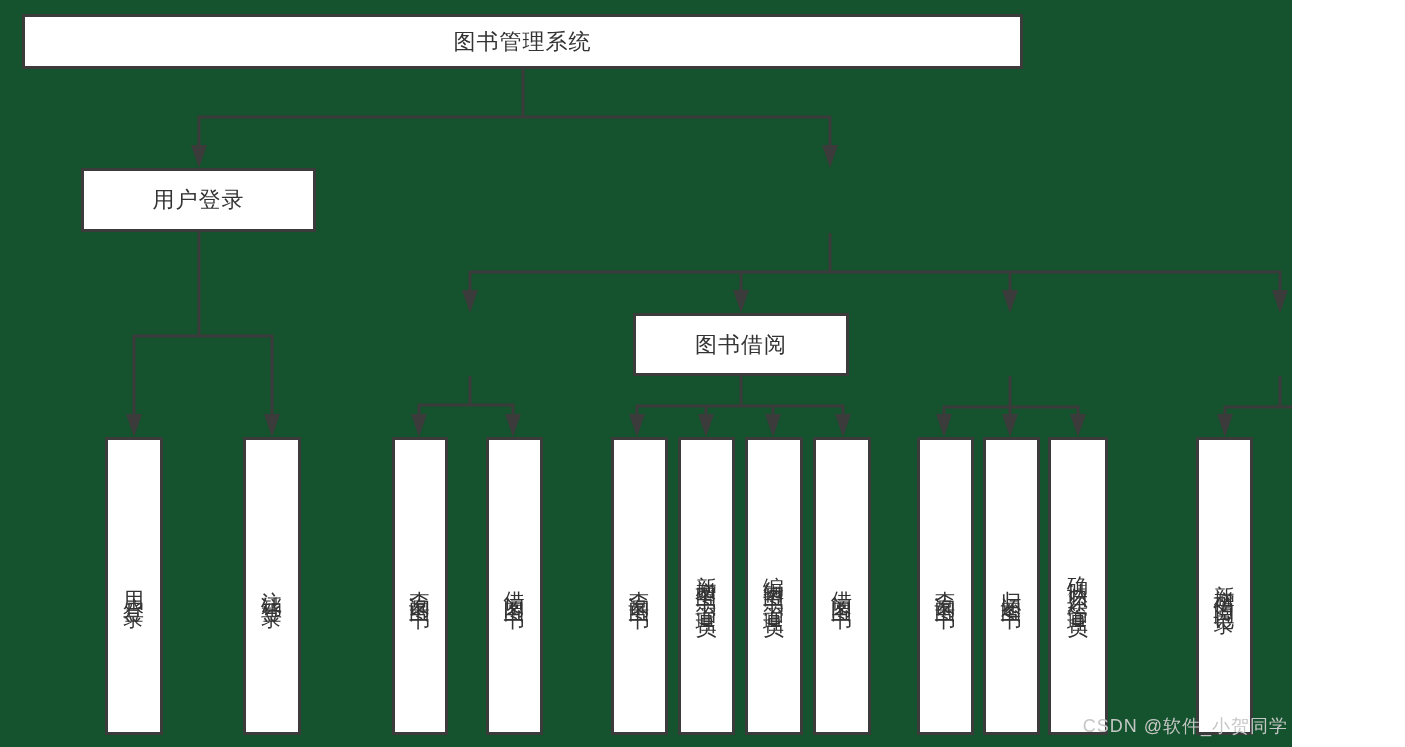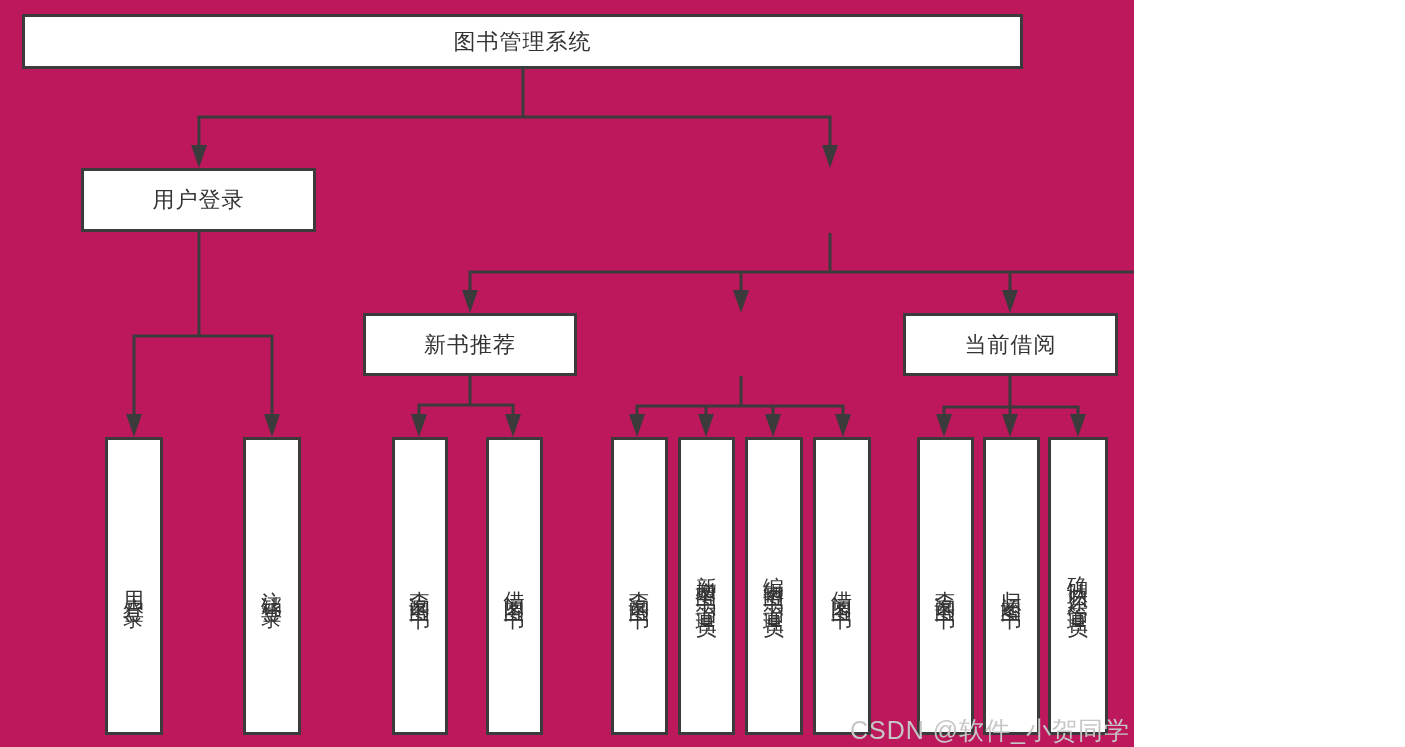--- a/index.html
+++ b/index.html
@@ -2,23 +2,23 @@
 <html><head>
 <meta charset="utf-8">
 <style>
   html, body {
     margin: 0;
     padding: 0;
     background: #ffffff;
   }
   #canvas {
     position: relative;
-    width: 1134px;
+    width: 1292px;
     height: 747px;
-    background: #be185d;
+    background: #14532d;
     font-family: "Liberation Sans", sans-serif;
     color: #333333;
     overflow: hidden;
   }
   #connectors {
     position: absolute;
     left: 0;
     top: 0;
     z-index: 1;
   }
@@ -43,21 +43,21 @@
     font-size: 21px;
     letter-spacing: 6px;
     line-height: 1;
     white-space: nowrap;
   }
   #watermark {
     position: absolute;
     right: 4px;
     top: 714px;
     z-index: 3;
-    font-size: 25px;
+    font-size: 18px;
     letter-spacing: 1px;
     color: #c6c6c6;
     white-space: nowrap;
     margin-left: 45px;
   }
 </style>
 </head>
 <body>
 
 <div id="canvas">
@@ -106,25 +106,22 @@
   </svg>
 
   <div class="node hbox" style="left:22px;top:14px;width:1001px;height:55px">
     <span>图书管理系统</span>
   </div>
 
   <div class="node hbox" style="left:81px;top:168px;width:235px;height:64px">
     <span>用户登录</span>
   </div>
 
-  <div class="node hbox" style="left:363px;top:313px;width:214px;height:63px">
-    <span>新书推荐</span>
-  </div>
-  <div class="node hbox" style="left:903px;top:313px;width:215px;height:63px">
-    <span>当前借阅</span>
+  <div class="node hbox" style="left:633px;top:313px;width:216px;height:63px">
+    <span>图书借阅</span>
   </div>
 
   <div class="node vbox" style="left:105px;top:437px;width:58px;height:298px">
     <span>用户登录</span>
   </div>
   <div class="node vbox" style="left:243px;top:437px;width:58px;height:298px">
     <span>注销登录</span>
   </div>
 
   <div class="node vbox" style="left:392px;top:437px;width:56px;height:298px">

